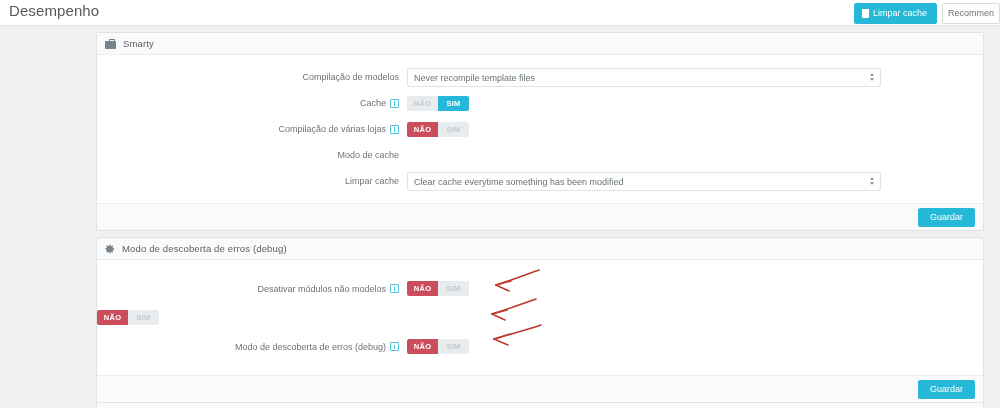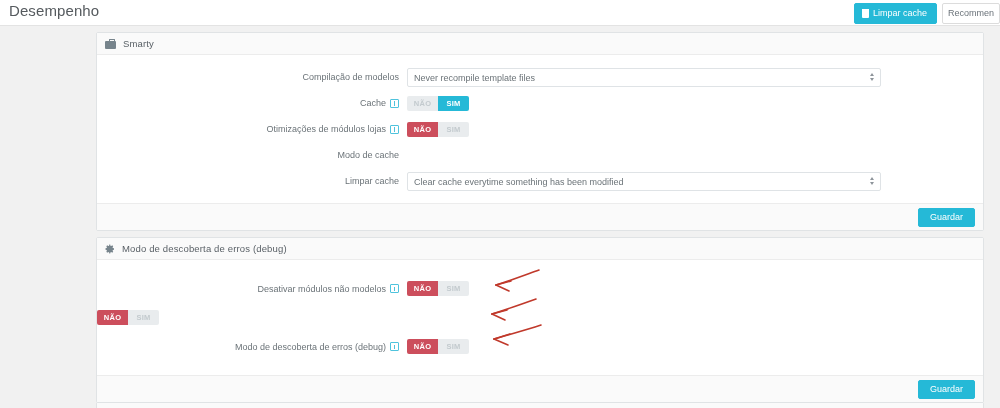--- a/index.html
+++ b/index.html
@@ -233,21 +233,21 @@
           <span class="help-icon"></span>
         </div>
         <div class="toggle">
           <span class="off">NÃO</span>
           <span class="on-yes">SIM</span>
         </div>
       </div>
 
       <div class="form-row">
         <div class="form-label">
-          <span>Otimizações de módulos lojas</span>
+          <span>Compilação de várias lojas</span>
           <span class="help-icon"></span>
         </div>
         <div class="toggle">
           <span class="on-no">NÃO</span>
           <span class="off">SIM</span>
         </div>
       </div>
 
       <div class="form-row">
         <div class="form-label">

